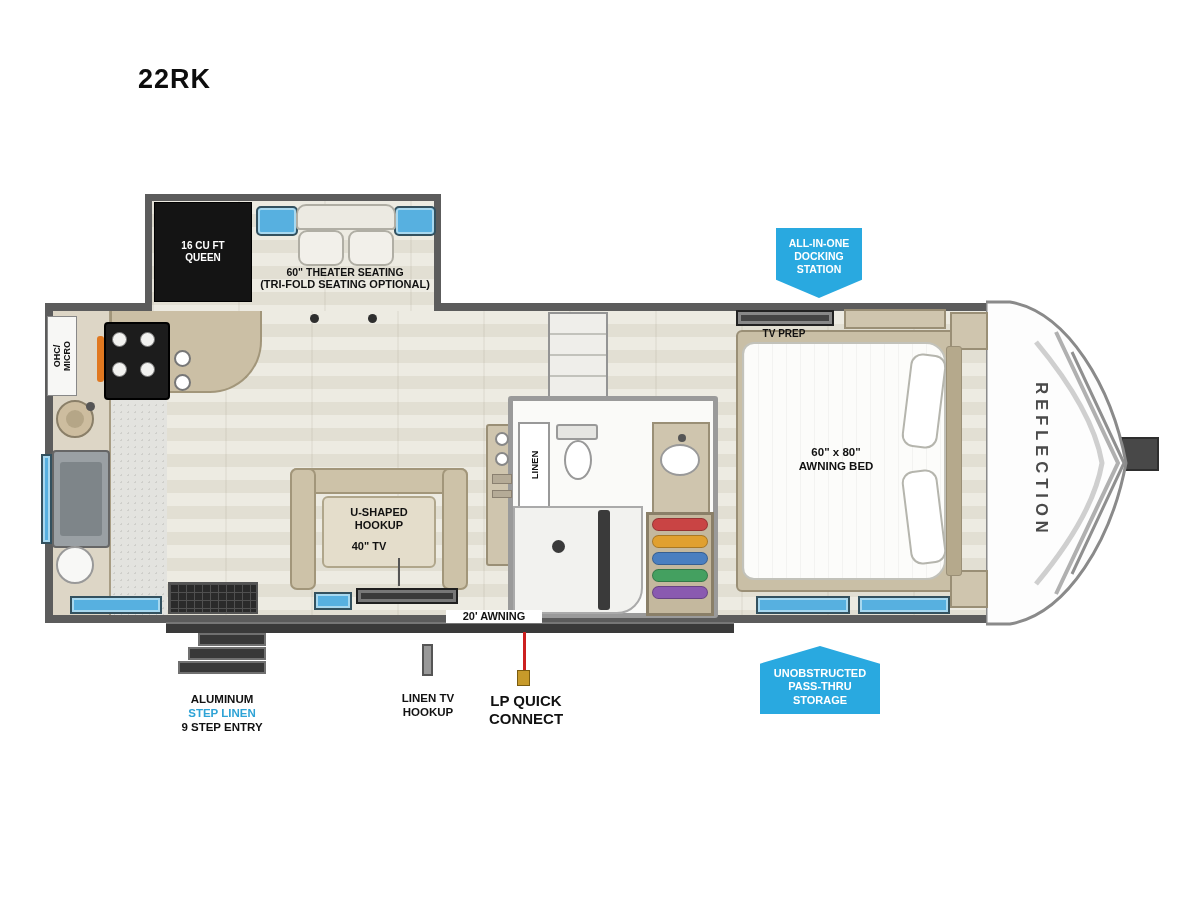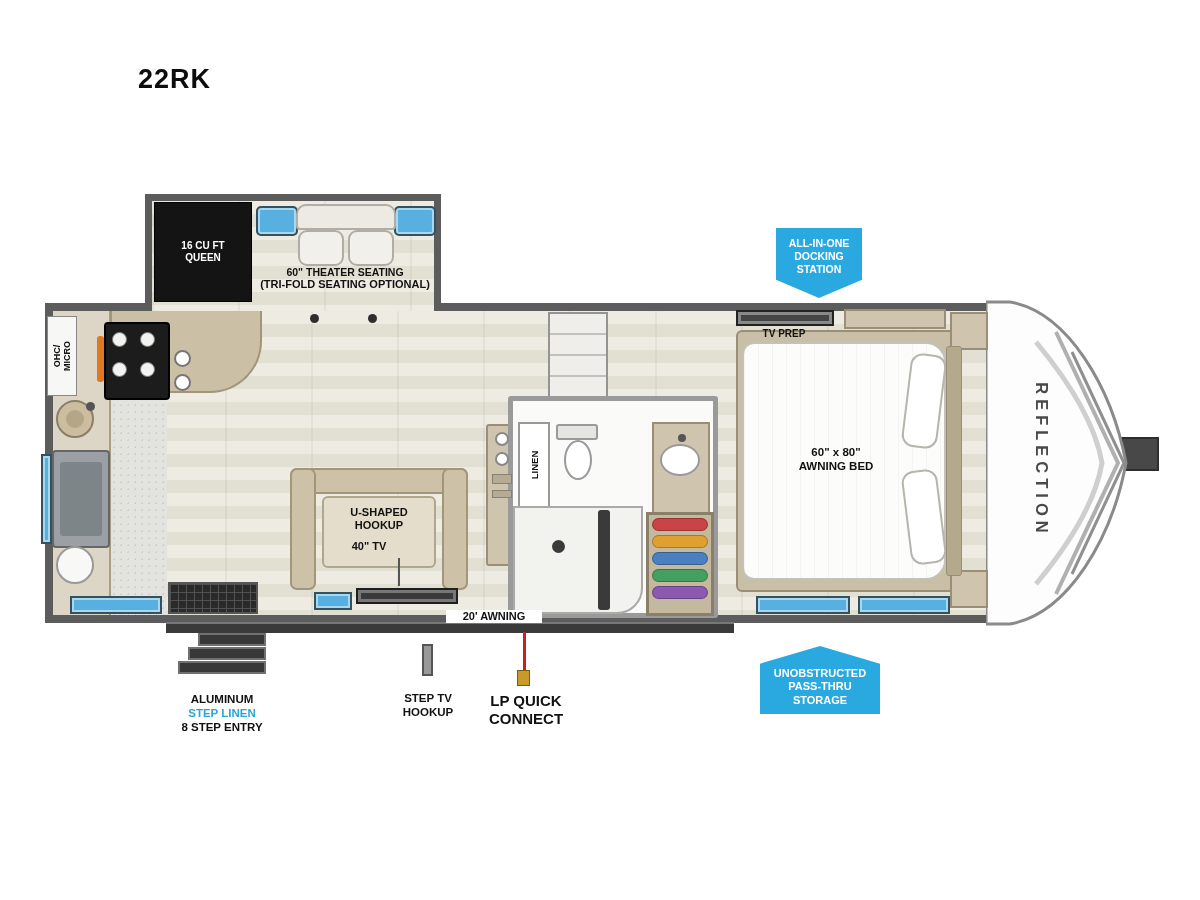--- a/index.html
+++ b/index.html
@@ -276,25 +276,25 @@
   <div class="abs" id="reflection-label">REFLECTION</div>
 
   <div class="abs" id="awning-bar"></div>
   <div class="lbl" id="awning-label">20' AWNING</div>
   <div class="step" id="step1"></div>
   <div class="step" id="step2"></div>
   <div class="step" id="step3"></div>
   <div class="lbl" id="steps-label">
     <span>ALUMINUM</span>
     <span class="blue">STEP LINEN</span>
-    <span>8 STEP ENTRY</span>
+    <span>9 STEP ENTRY</span>
   </div>
   <div class="abs" id="coax-stub"></div>
   <div class="lbl" id="coax-label">
-    <span>STEP TV</span>
+    <span>LINEN TV</span>
     <span>HOOKUP</span>
   </div>
   <div class="abs" id="lp-line"></div>
   <div class="abs" id="lp-fit"></div>
   <div class="lbl" id="lp-label">
     <span>LP QUICK</span>
     <span>CONNECT</span>
   </div>
 
   <div class="badge" id="badge-passthru">

